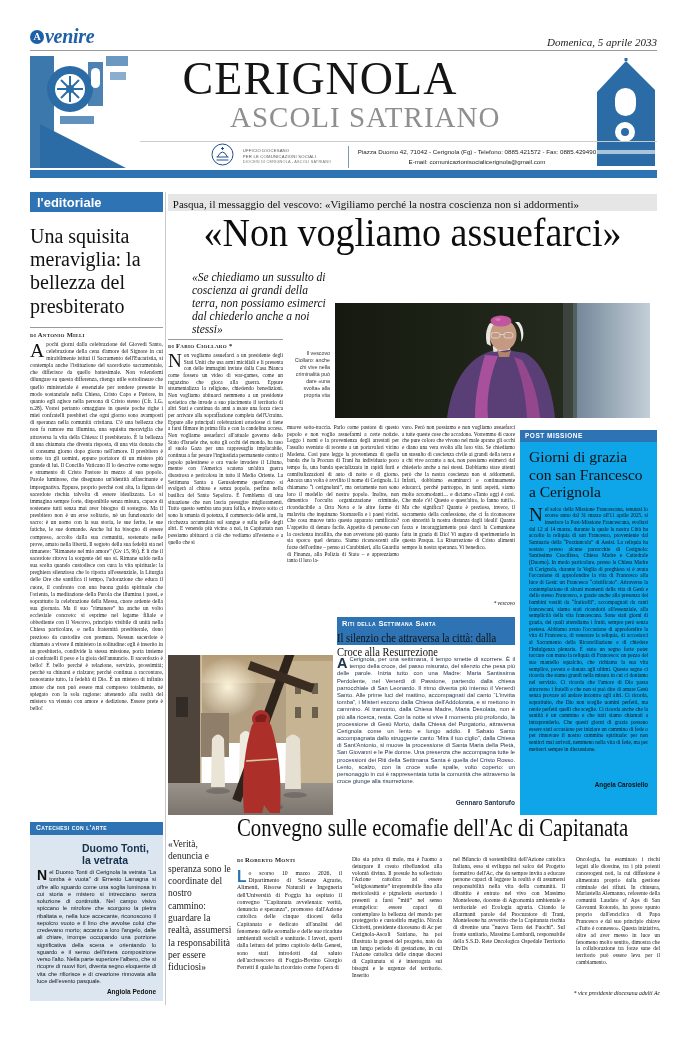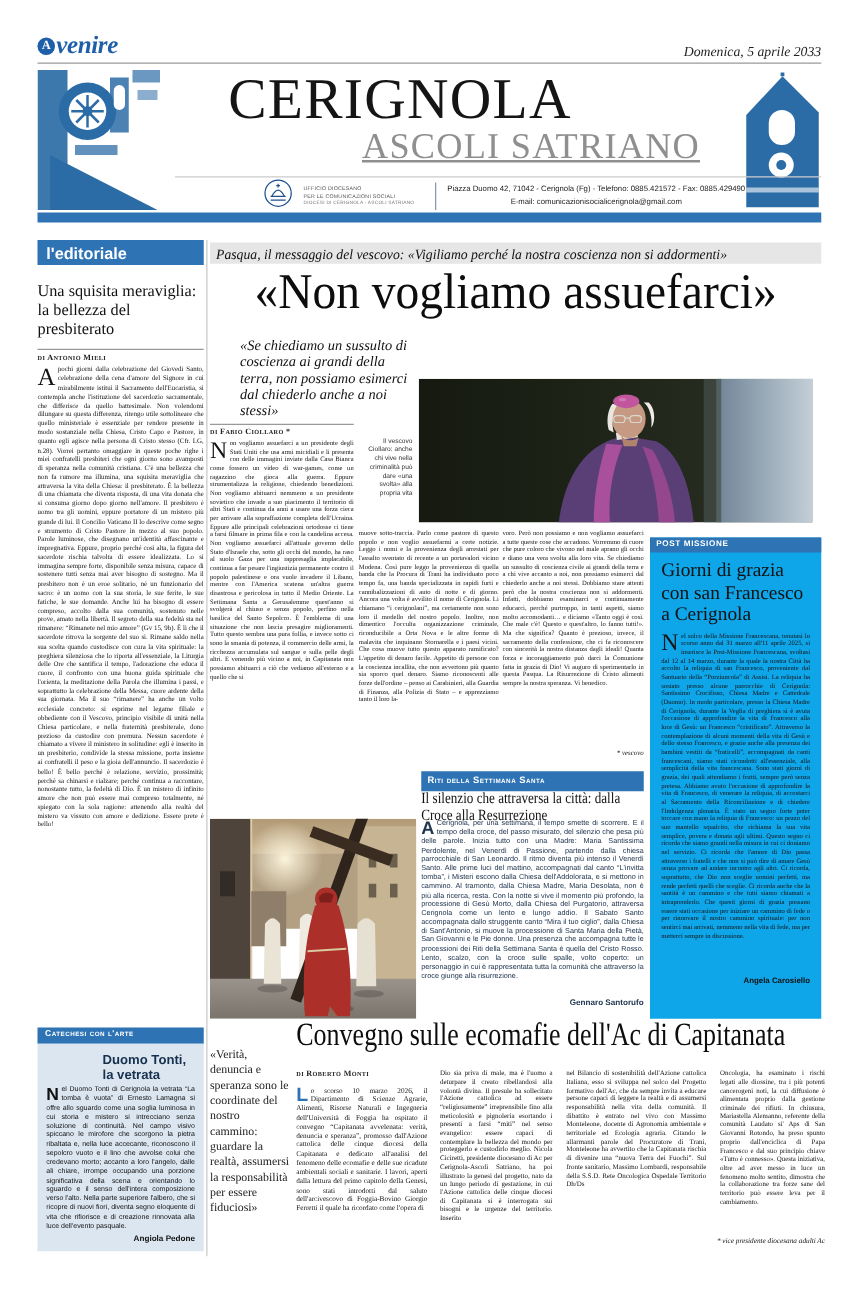--- a/index.html
+++ b/index.html
@@ -13,50 +13,50 @@
           border-bottom:1px solid #9a9a9a;display:flex;justify-content:space-between;align-items:flex-end;}
   .brand{display:flex;align-items:center;gap:1px;padding-bottom:2px;}
   .brand-disc{width:14px;height:14px;border-radius:50%;background:#1e5fa8;color:#fff;
           font-family:"Liberation Serif",serif;font-weight:bold;font-size:10px;line-height:14px;text-align:center;}
   .brand-rest{color:#1e5fa8;font-weight:bold;font-style:italic;font-size:20px;letter-spacing:-.3px;}
   .date{font-style:italic;font-size:11px;color:#222;padding-bottom:2px;}
 
   
   .mast-title{position:absolute;left:160px;top:56px;width:320px;text-align:center;
           font-size:46px;line-height:1;letter-spacing:1px;color:#151515;}
-  .mast-sub{position:absolute;left:230px;top:103px;width:330px;text-align:right;
-          font-size:29px;line-height:1;letter-spacing:1px;color:#8f8f8f;text-decoration:underline;}
+  .mast-sub{position:absolute;left:230px;top:103px;width:330px;text-align:left;
+          font-size:29px;line-height:1;letter-spacing:1px;color:#8f8f8f;}
   .mast-line{position:absolute;left:140px;top:141px;width:517px;border-top:1px solid #ccc;}
   .inforow{position:absolute;left:150px;top:144px;width:507px;height:25px;
           display:flex;align-items:center;justify-content:center;gap:9px;}
   .office{width:96px;font-size:4.2px;line-height:1.35;color:#555;text-transform:uppercase;letter-spacing:.2px;}
   .vline{width:1px;height:22px;background:#7f9cb5;}
   .contact{font-size:6.2px;line-height:1.55;color:#222;text-align:center;}
   .bluebar{position:absolute;left:30px;top:170px;width:627px;height:8px;background:#2e74b5;}
   .vdivider{position:absolute;left:165px;top:192px;width:1px;height:813px;background:#c9c9c9;}
 
   
   .secbar{background:#2e74b5;color:#fff;font-family:"Liberation Sans",sans-serif;font-weight:bold;}
 
   
   .ed{position:absolute;left:30px;top:192px;width:133px;}
   .ed-bar{height:20px;font-size:13px;padding:3px 0 0 7px;box-sizing:border-box;}
-  .ed-title{margin-top:13px;font-size:13px;line-height:1.16;color:#111;}
+  .ed-title{margin-top:13px;font-size:20px;line-height:1.16;color:#111;}
   .byline{font-variant:small-caps;font-weight:bold;font-size:6.5px;letter-spacing:.3px;color:#222;}
   .ed-byline{margin-top:9px;border-top:1px solid #999;padding-top:3px;}
   .ed-body{margin-top:3px;height:462px;overflow:hidden;font-size:5.5px;line-height:1.3;text-align:justify;}
 
   .micro{text-align:justify;color:#141414;overflow:hidden;}
   .dc3::first-letter{float:left;font-size:3.6em;line-height:.78;padding:2px 2px 0 0;}
   .dc2::first-letter{float:left;font-size:2.5em;line-height:.85;padding:1px 2px 0 0;font-weight:bold;}
   .dcL::first-letter{float:left;font-size:2.7em;line-height:.8;padding:1px 2px 0 0;color:#2e74b5;font-weight:bold;
           font-family:"Liberation Sans",sans-serif;}
 
   
-  .kicker{position:absolute;left:168px;top:194px;width:489px;height:17px;background:#e6e6e6;font-style:italic;}
+  .kicker{position:absolute;left:168px;top:194px;width:489px;height:17px;background:#e6e6e6;}
   .kicker span{display:inline-block;white-space:nowrap;font-size:11.3px;padding:2px 0 0 5px;
           transform:scaleX(.97);transform-origin:left;}
   .headline{position:absolute;left:168px;top:212px;width:489px;text-align:center;
           font-size:40px;line-height:1.05;transform:scaleX(.95);color:#0d0d0d;}
   .pullquote{position:absolute;left:192px;top:271px;width:142px;font-style:italic;
           font-size:11.5px;line-height:1.13;color:#111;}
   .m-byline{position:absolute;left:168px;top:339px;width:115px;border-top:1px solid #999;padding-top:2px;}
   .mcol{font-size:5.3px;line-height:1.26;}
   .col1{position:absolute;left:168px;top:352px;width:115px;height:258px;}
   .col2{position:absolute;left:287px;top:424px;width:112px;height:188px;}
@@ -68,21 +68,21 @@
 
   
   .post{position:absolute;left:520px;top:430px;width:137px;height:385px;background:#0ea5e9;box-sizing:border-box;}
   .post-bar{height:12px;font-size:6.5px;letter-spacing:.5px;padding:1.5px 0 0 5px;box-sizing:border-box;}
   .post-inner{padding:6px 9px 0 9px;}
   .post-title{font-size:15.5px;line-height:1.13;color:#111;margin-bottom:5px;}
   .post-body{font-size:5.3px;line-height:1.26;height:272px;}
   .post-sig{text-align:right;font-weight:bold;font-size:6.3px;margin-top:3px;font-family:"Liberation Sans",sans-serif;}
 
   
-  .riti-bar{position:absolute;left:337px;top:617px;width:178px;height:16px;
+  .riti-bar{position:absolute;left:337px;top:617px;width:178px;height:28px;
           font-variant:small-caps;font-size:7.5px;letter-spacing:.4px;padding:1.5px 0 0 5px;box-sizing:border-box;}
   .riti-title{position:absolute;left:337px;top:632px;width:212px;font-size:12.5px;line-height:1.08;
           transform:scaleX(.84);transform-origin:left;color:#111;}
   .riti-body{position:absolute;left:337px;top:656px;width:178px;height:142px;
           font-family:"Liberation Sans",sans-serif;font-size:5.8px;line-height:1.24;color:#203650;}
   .riti-sig{position:absolute;left:337px;top:799px;width:178px;text-align:right;font-weight:bold;
           font-family:"Liberation Sans",sans-serif;font-size:6.5px;color:#203650;}
   .photo2{position:absolute;left:168px;top:655px;width:165px;height:160px;}
 
   

